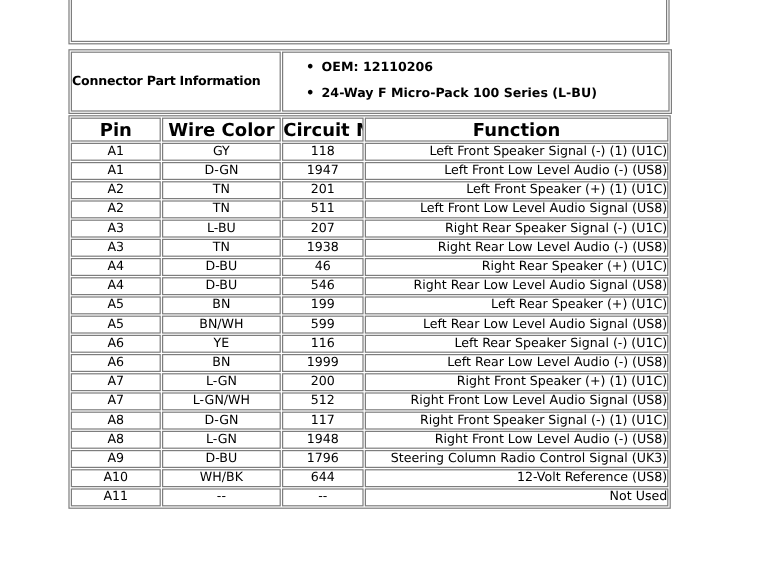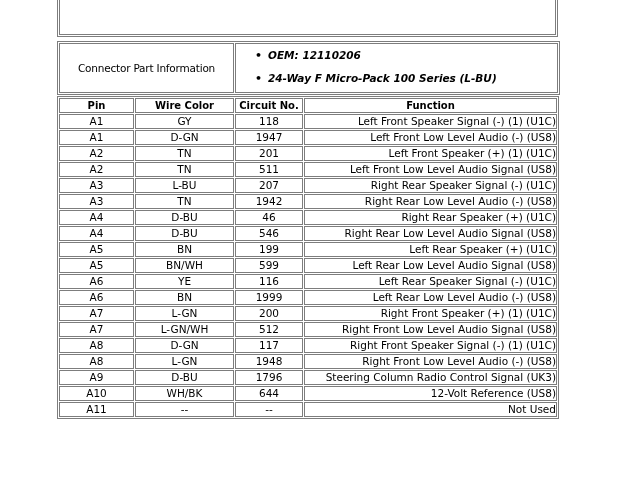--- a/index.html
+++ b/index.html
@@ -41,30 +41,29 @@
   }
   
   #connector-info {
     left: 57px;
     top: 41px;
     width: 501px;
     height: 54px;
   }
   #connector-info td.label-cell {
     width: 175px;
-    text-align: center;
+    text-align: left;
     vertical-align: middle;
-    font-weight: normal;
+    font-weight: bold;
     font-size: 10.5px;
     letter-spacing: -0.2px;
   }
   #connector-info td.bullets-cell {
     width: 323px;
     vertical-align: top;
-    font-style: italic;
   }
   .bullets-wrap {
     display: flex;
     flex-direction: column;
     justify-content: space-between;
     height: 48px;
     box-sizing: border-box;
     padding: 5px 4px 7px 19px;
   }
   .bullet-item {
@@ -78,21 +77,21 @@
     font-size: 11px;
   }
   
   #pin-table {
     left: 57px;
     top: 96px;
     width: 501px;
   }
   #pin-table th {
     height: 15px;
-    font-size: 10px;
+    font-size: 15px;
     font-weight: bold;
     text-align: center;
     vertical-align: middle;
   }
   #pin-table td {
     height: 14.2px;
     font-size: 10.5px;
     line-height: 13px;
     vertical-align: middle;
   }
@@ -183,21 +182,21 @@
         </tr>
         <tr>
           <td>A3</td>
           <td>L-BU</td>
           <td>207</td>
           <td>Right Rear Speaker Signal (-) (U1C)</td>
         </tr>
         <tr>
           <td>A3</td>
           <td>TN</td>
-          <td>1942</td>
+          <td>1938</td>
           <td>Right Rear Low Level Audio (-) (US8)</td>
         </tr>
         <tr>
           <td>A4</td>
           <td>D-BU</td>
           <td>46</td>
           <td>Right Rear Speaker (+) (U1C)</td>
         </tr>
         <tr>
           <td>A4</td>

